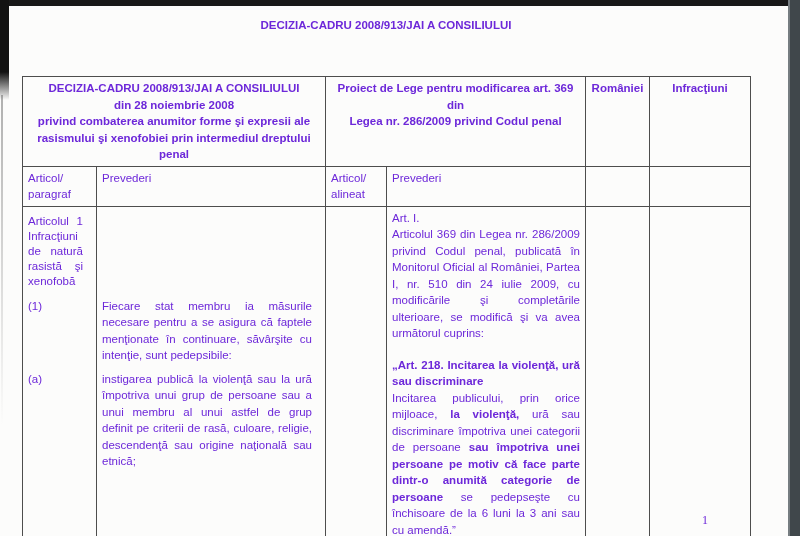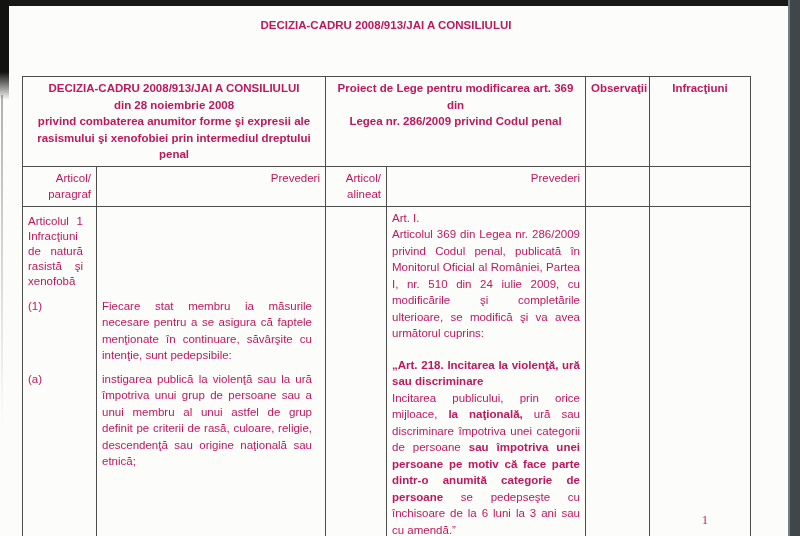--- a/index.html
+++ b/index.html
@@ -1,39 +1,39 @@
 <!DOCTYPE html>
 <html><head>
 <meta charset="utf-8">
 <style>
   html,body{margin:0;padding:0;background:#e9e9e7;}
   .screen{
     position:relative;width:800px;height:536px;overflow:hidden;
-    background:#fcfcfb;color:#be185d;
+    background:#fcfcfb;color:#6d28d9;
     font-family:"Liberation Sans","DejaVu Sans",sans-serif;
     -webkit-font-smoothing:antialiased;
   }
   
   .edge-top{position:absolute;top:0;left:0;right:0;height:6px;background:#181818;}
   .edge-left{position:absolute;top:0;left:0;width:9px;height:100px;
     background:linear-gradient(#121212 72%,rgba(18,18,18,0));}
   .edge-left-line{position:absolute;top:95px;left:1px;width:2px;height:330px;
     background:linear-gradient(rgba(100,100,100,.5),rgba(130,130,130,0));}
   .edge-right{position:absolute;top:0;right:0;width:10px;height:536px;
     background:#40474b;border-left:2px solid #767d81;}
   
   .doc-title{position:absolute;left:22px;width:728px;top:17px;text-align:center;
     font-weight:bold;font-size:11.5px;line-height:17px;}
   
   table.cmp{position:absolute;left:22px;top:76px;width:728px;
     border-collapse:collapse;table-layout:fixed;}
   table.cmp td{border:1px solid #4d4d4d;vertical-align:top;padding:3px 5px;
     font-size:11.5px;line-height:16.5px;overflow:hidden;}
   tr.r1 td{height:64px;font-weight:bold;text-align:center;}
-  tr.r2 td{height:26px;text-align:right;}
+  tr.r2 td{height:26px;}
   tr.r3 td{height:327px;}
   .pre{white-space:pre-line;}
   .just{text-align:justify;}
   .bold{font-weight:bold;}
   td.rel{position:relative;}
   .abs{position:absolute;left:5px;right:13px;}
   .head1{line-height:15px;}
   .art369-title{margin-top:15px;}
   .m0{margin:0;}
   .pageno{position:absolute;left:702px;top:513px;font-size:12px;
@@ -63,21 +63,21 @@
         <col style="width:101px">
     </colgroup>
     <tbody>
       <tr class="r1">
         <td colspan="2" class="pre">DECIZIA-CADRU 2008/913/JAI A CONSILIULUI
 din 28 noiembrie 2008
 privind combaterea anumitor forme şi expresii ale
 rasismului şi xenofobiei prin intermediul dreptului penal</td>
         <td colspan="2" class="pre">Proiect de Lege pentru modificarea art. 369 din
 Legea nr. 286/2009 privind Codul penal</td>
-        <td>Observaţii</td>
+        <td>României</td>
         <td>Infracţiuni</td>
       </tr>
       <tr class="r2">
         <td class="pre">Articol/
 paragraf</td>
         <td>Prevederi</td>
         <td class="pre">Articol/
 alineat</td>
         <td>Prevederi</td>
         <td></td>
@@ -91,21 +91,21 @@
         </td>
         <td class="rel">
           <div class="abs just" style="top:91px">Fiecare stat membru ia măsurile necesare pentru a se asigura că faptele menţionate în continuare, săvârşite cu intenţie, sunt pedepsibile:</div>
           <div class="abs just" style="top:164px">instigarea publică la violenţă sau la ură împotriva unui grup de persoane sau a unui membru al unui astfel de grup definit pe criterii de rasă, culoare, religie, descendenţă sau origine naţională sau etnică;</div>
         </td>
         <td></td>
         <td>
           <div>Art. I.</div>
           <div class="just m0">Articolul 369 din Legea nr. 286/2009 privind Codul penal, publicată în Monitorul Oficial al României, Partea I, nr. 510 din 24 iulie 2009, cu modificările şi completările ulterioare, se modifică şi va avea următorul cuprins:</div>
           <div class="bold just art369-title">„Art. 218. Incitarea la violenţă, ură sau discriminare</div>
-          <div class="just m0"><span>Incitarea publicului, prin orice mijloace, </span><span class="bold">la naţională,</span><span> ură sau discriminare împotriva unei categorii de persoane </span><span class="bold">sau împotriva unei persoane pe motiv că face parte dintr-o anumită categorie de persoane</span><span> se pedepseşte cu închisoare de la 6 luni la 3 ani sau cu amendă.”</span></div>
+          <div class="just m0"><span>Incitarea publicului, prin orice mijloace, </span><span class="bold">la violenţă,</span><span> ură sau discriminare împotriva unei categorii de persoane </span><span class="bold">sau împotriva unei persoane pe motiv că face parte dintr-o anumită categorie de persoane</span><span> se pedepseşte cu închisoare de la 6 luni la 3 ani sau cu amendă.”</span></div>
         </td>
         <td></td>
         <td></td>
       </tr>
     </tbody>
   </table>
 
   <div class="pageno">1</div>
 
 </div>

